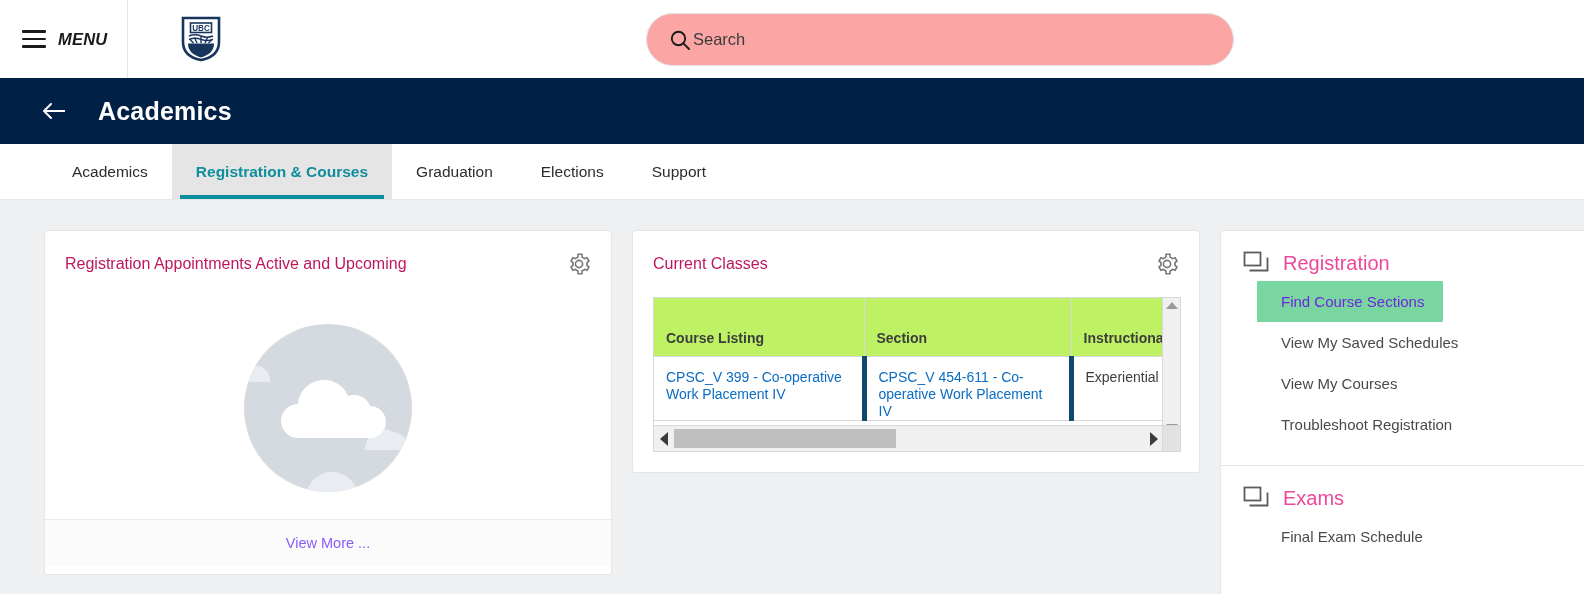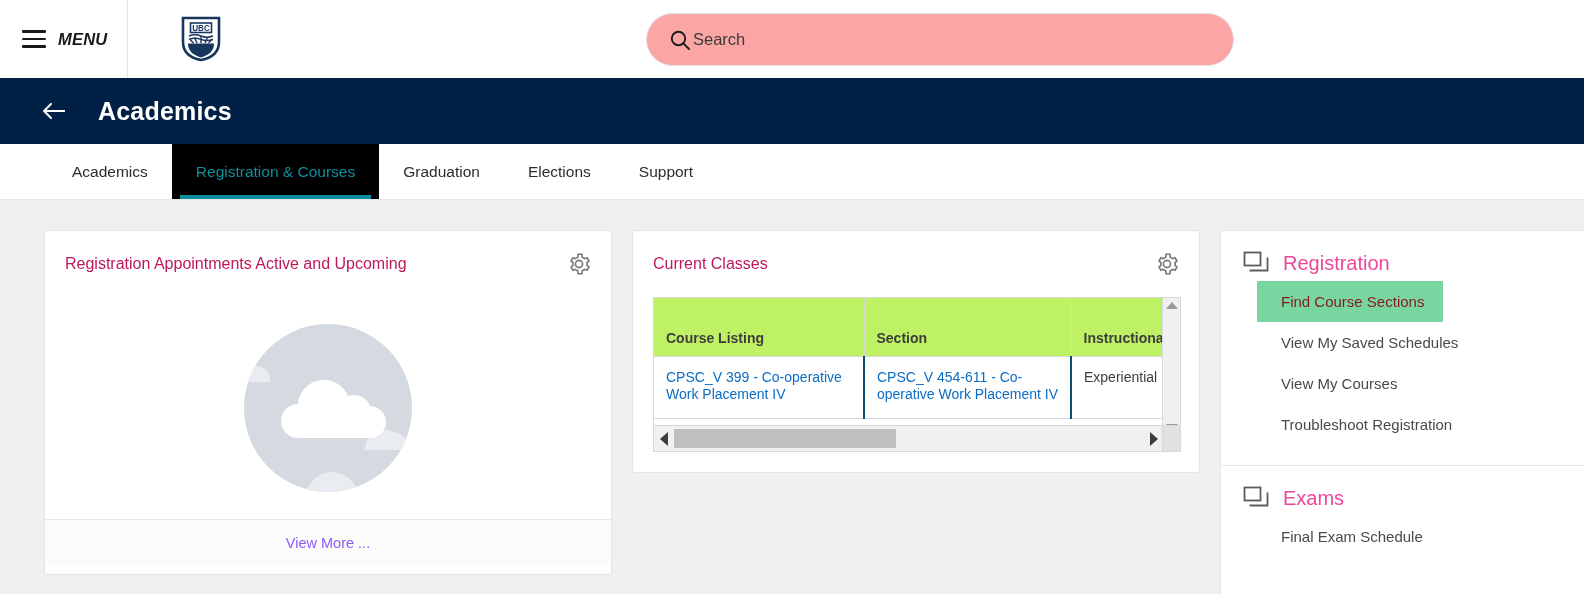--- a/index.html
+++ b/index.html
@@ -109,22 +109,23 @@
   .tab {
     display: flex;
     align-items: center;
     padding: 0 24px;
     font-size: 15.5px;
     color: #2c2c2c;
     cursor: pointer;
     position: relative;
   }
   .tab.active {
-    background: #000000;
+    background: #e5e5e5;
     color: #0f8e9b;
+    font-weight: bold;
   }
   .tab.active::after {
     content: "";
     position: absolute;
     left: 8px; right: 8px; bottom: 0;
     height: 4px;
     background: #0c8f9c;
   }
 
   
@@ -201,21 +202,21 @@
     vertical-align: bottom;
     text-align: left;
     padding: 16px 0 10px 12px;
     font-size: 14px;
     font-weight: bold;
     color: #3d3d3d;
     white-space: nowrap;
     overflow: hidden;
   }
   table.grid td {
-    border-right: 2px solid #0c4a6e;
+    border-right: 5px solid #0c4a6e;
     border-bottom: 1px solid #d7d8da;
     height: 62px;
     vertical-align: top;
     padding: 12px 10px 0 12px;
     font-size: 14px;
     color: #3d3d3d;
     overflow: hidden;
   }
   td a.cell-link {
     color: #0b6cc4;
@@ -298,21 +299,21 @@
   .rp-link {
     display: block;
     font-size: 15px;
     color: #4a4a4a;
     padding: 12px 0 12px 60px;
     cursor: pointer;
     text-decoration: none;
   }
   .rp-link.hl {
     background: #7ad6a0;
-    color: #7f1d1d;
+    color: #6d28d9;
     width: 186px;
     margin-left: 36px;
     padding-left: 24px;
     border-radius: 1px;
   }
   .rp-divider {
     height: 1px;
     background: #e4e5e7;
     margin: 14px 0 0 0;
   }

